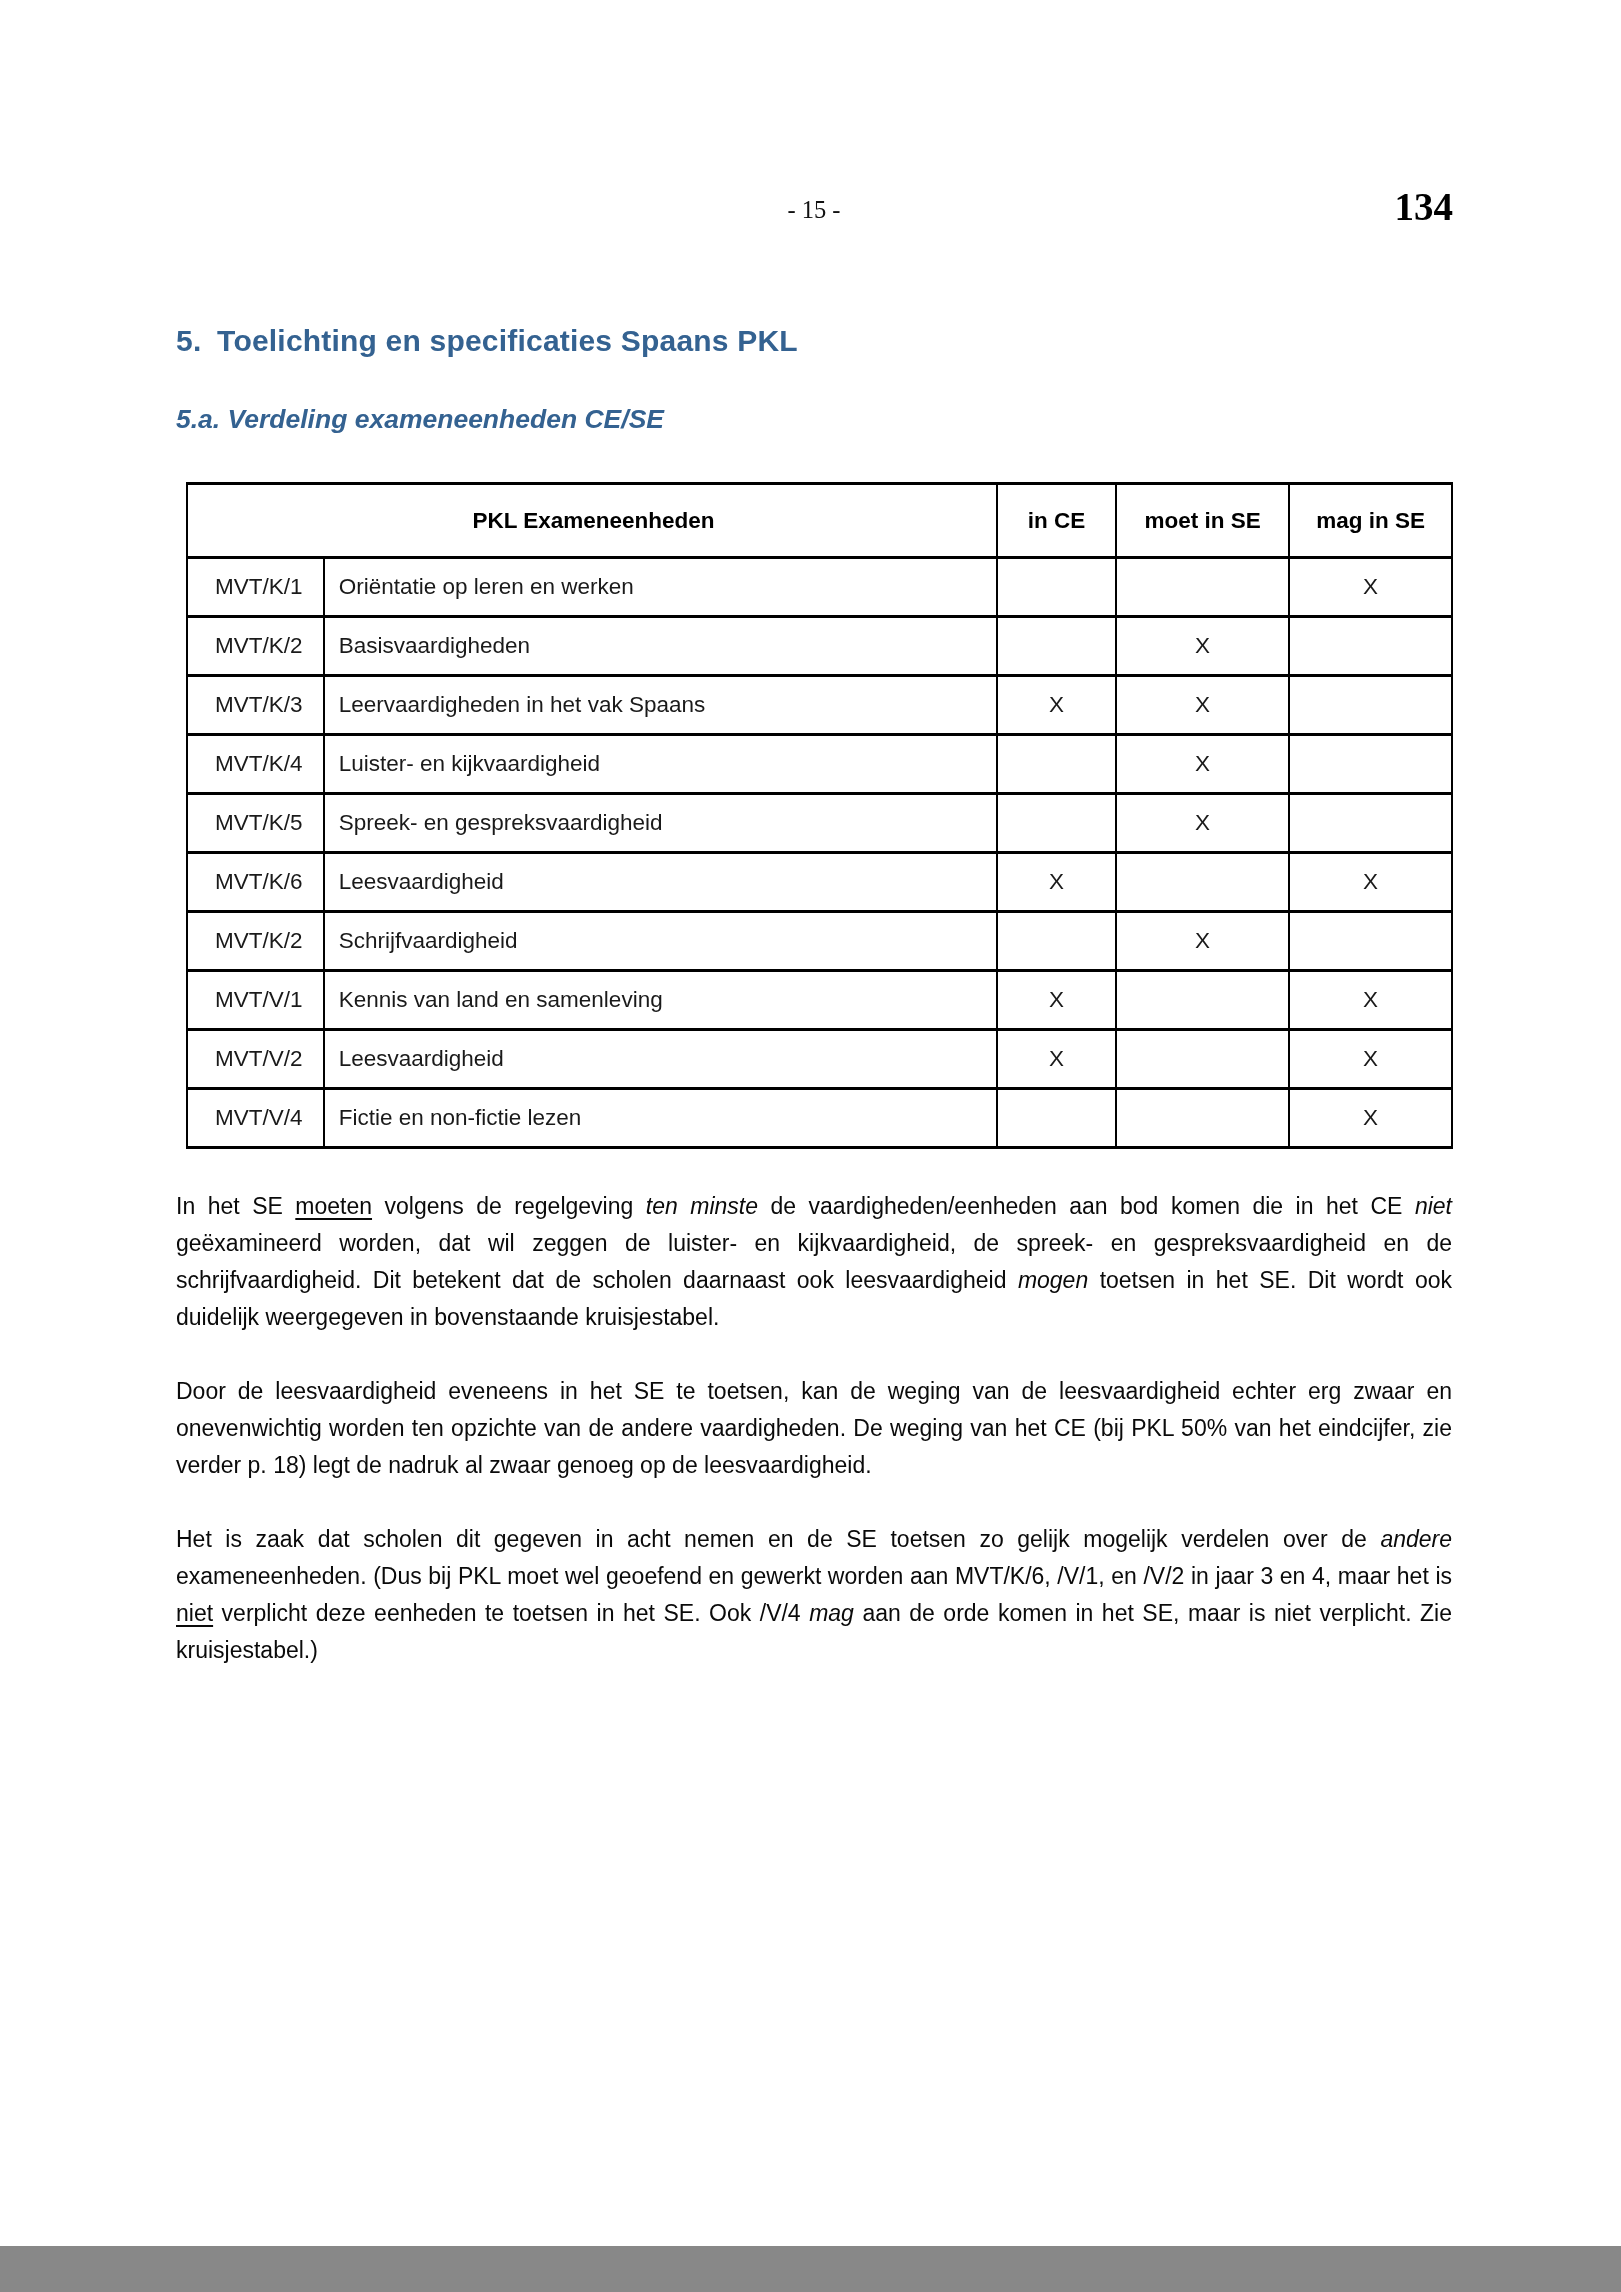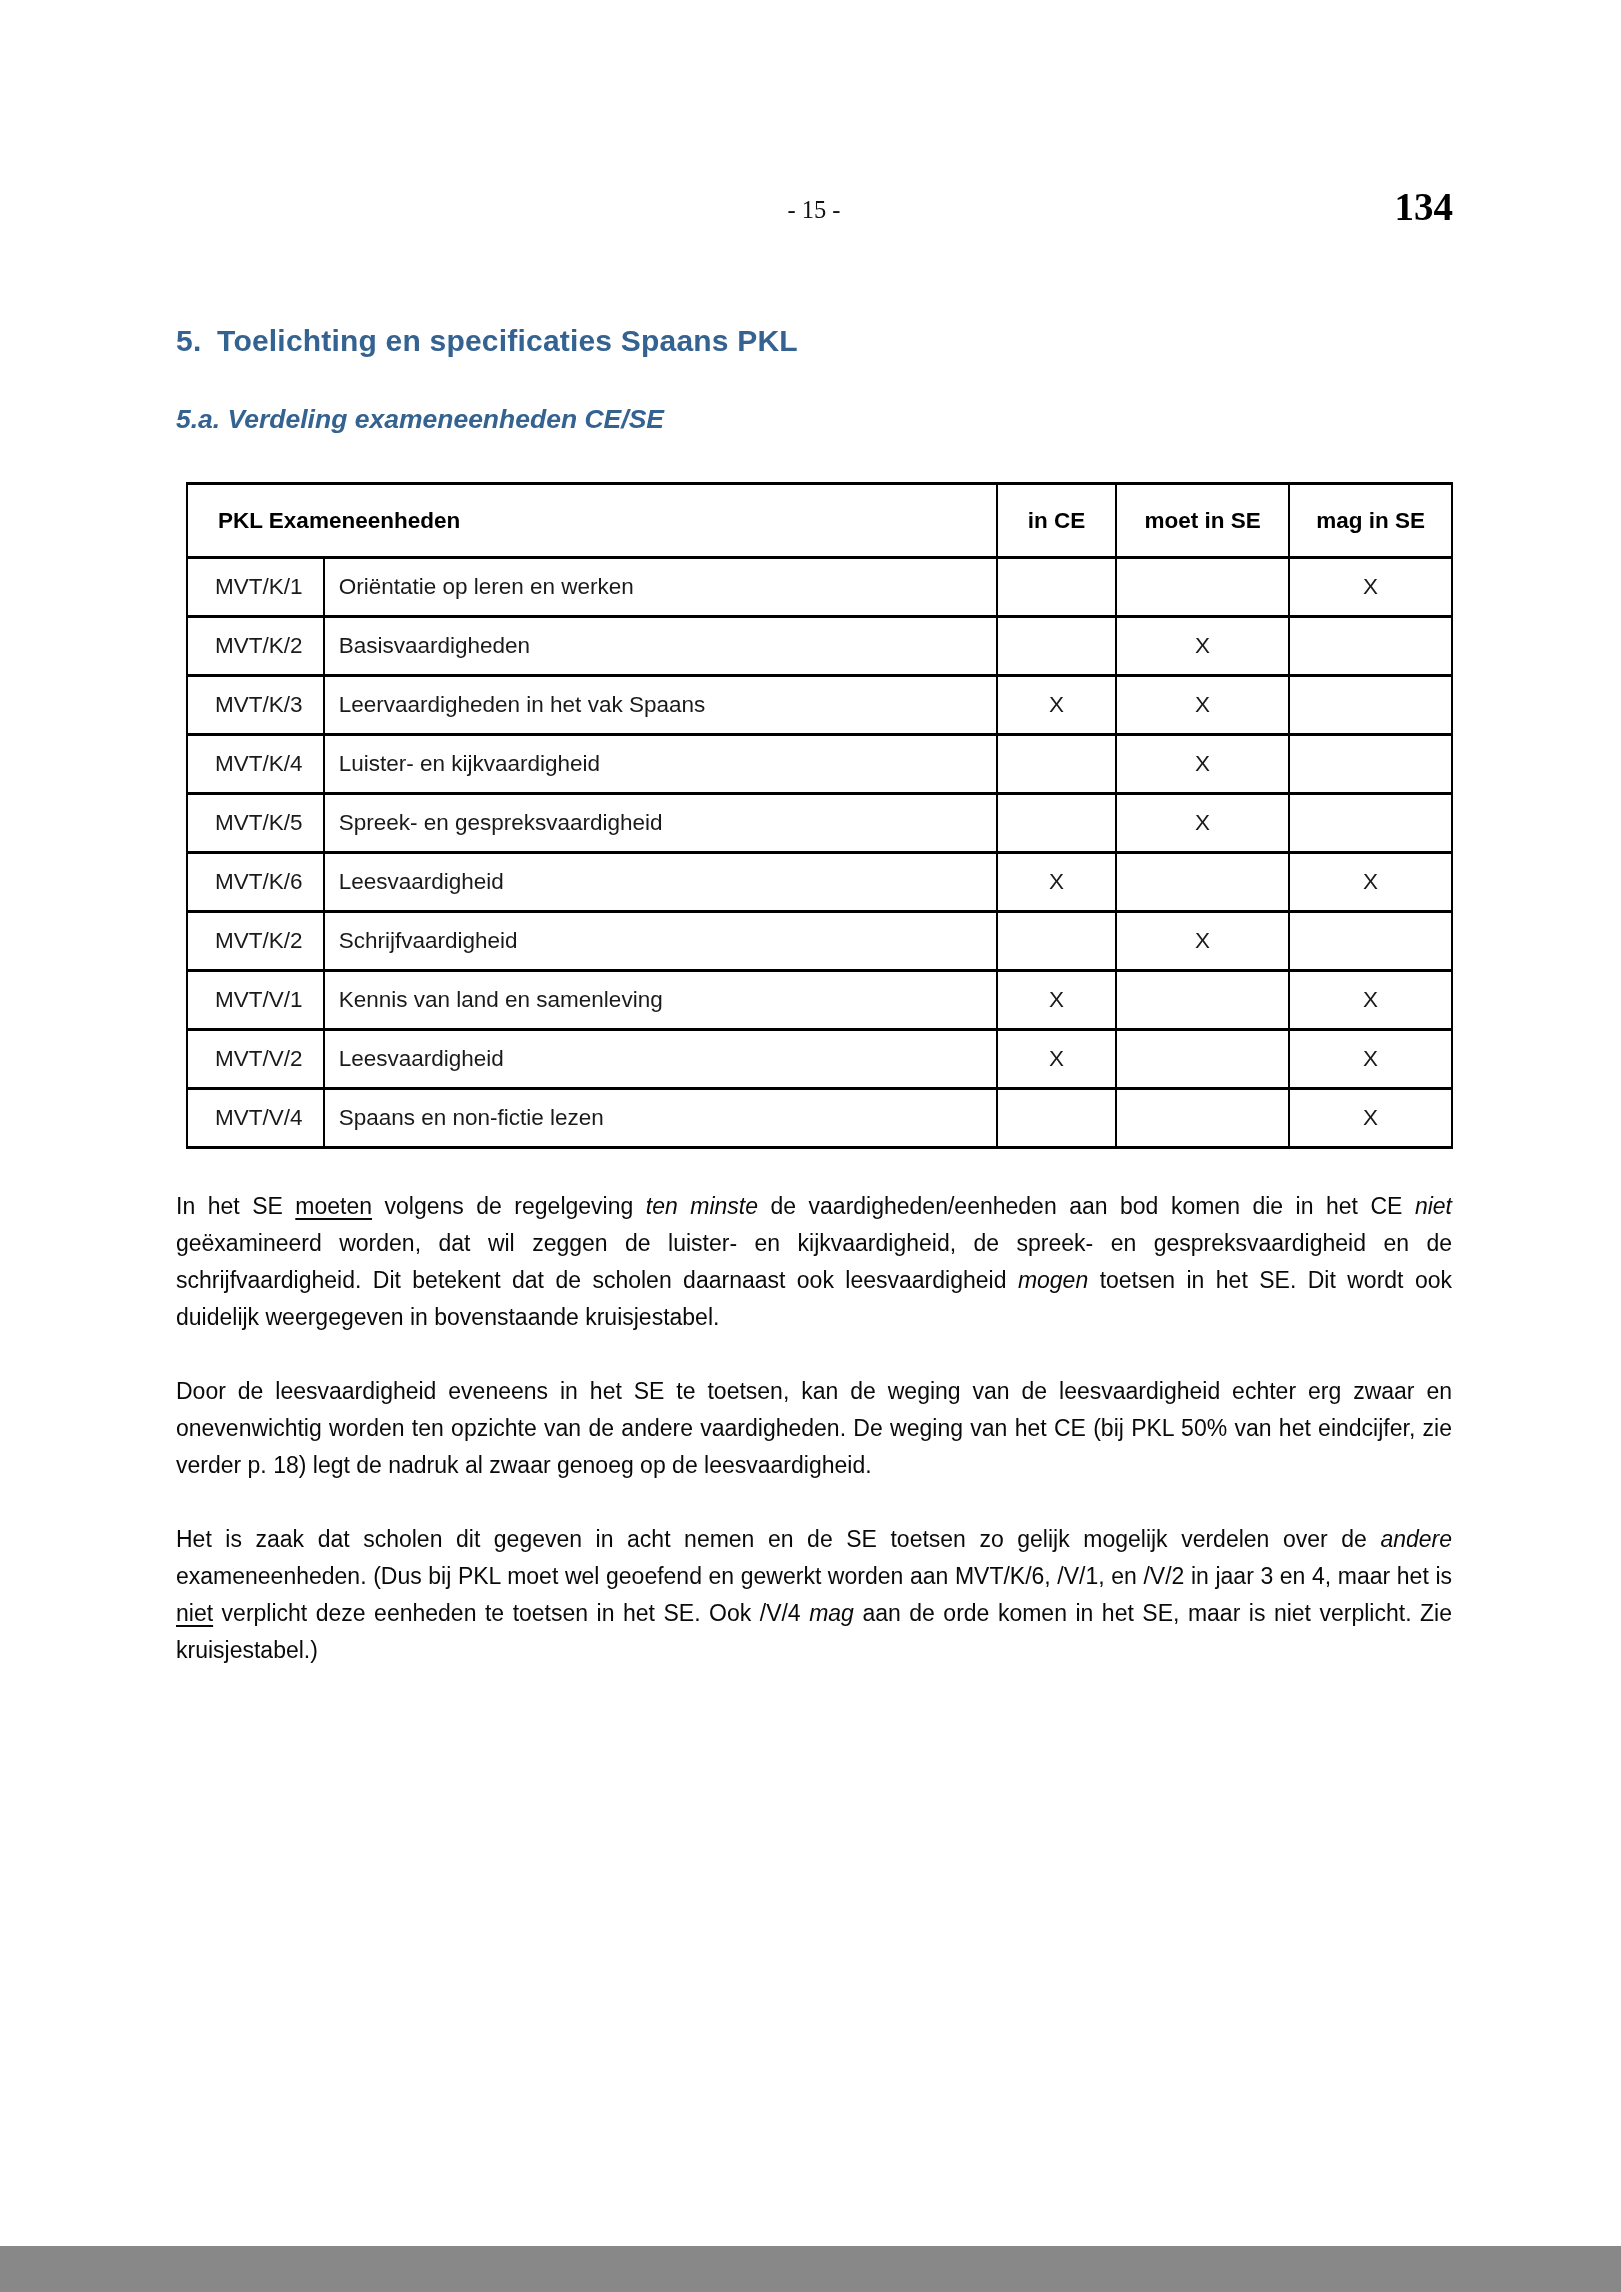--- a/index.html
+++ b/index.html
@@ -64,21 +64,21 @@
     border: 2.9px solid #000;
     border-top-width: 3.9px;
     border-bottom-width: 3.9px;
     vertical-align: middle;
     background: #fff;
     overflow: hidden;
     white-space: nowrap;
   }
   .exam-table thead th { height: 74px; font-weight: bold; }
   .exam-table tbody td { height: 59px; color: #1a1a1a; }
-  .exam-table th.main-head { text-align: left; padding-left: 30px; }
+  .exam-table th.main-head { text-align: center; padding-left: 3px; }
   .exam-table th.mark-head, .exam-table td.mark { text-align: center; }
   .exam-table td.code { padding-left: 27px; }
   .exam-table td.desc { padding-left: 13.7px; }
   
   .body-text {
     position: absolute;
     top: 1188px; left: 176px; width: 1276px;
     font-size: 23px;
     line-height: 37px;
     text-align: justify;
@@ -187,21 +187,21 @@
     <tr>
       <td class="code">MVT/V/2</td>
       <td class="desc">Leesvaardigheid</td>
       <td class="mark">X</td>
       <td class="mark"></td>
       <td class="mark">X</td>
     </tr>
 
     <tr>
       <td class="code">MVT/V/4</td>
-      <td class="desc">Spaans en non-fictie lezen</td>
+      <td class="desc">Fictie en non-fictie lezen</td>
       <td class="mark"></td>
       <td class="mark"></td>
       <td class="mark">X</td>
     </tr>
   </tbody>
   </table>
 
   <div class="body-text" id="body-text">
       <p><span>In het SE </span><span class="seg-u">moeten</span><span> volgens de regelgeving </span><span class="seg-i">ten minste</span><span> de vaardigheden/eenheden aan bod komen die in het CE </span><span class="seg-i">niet</span><span> geëxamineerd worden, dat wil zeggen de luister- en kijkvaardigheid, de spreek- en gespreksvaardigheid en de schrijfvaardigheid. Dit betekent dat de scholen daarnaast ook leesvaardigheid </span><span class="seg-i">mogen</span><span> toetsen in het SE. Dit wordt ook duidelijk weergegeven in bovenstaande kruisjestabel.</span></p>
       <p><span>Door de leesvaardigheid eveneens in het SE te toetsen, kan de weging van de leesvaardigheid echter erg zwaar en onevenwichtig worden ten opzichte van de andere vaardigheden. De weging van het CE (bij PKL 50% van het eindcijfer, zie verder p. 18) legt de nadruk al zwaar genoeg op de leesvaardigheid.</span></p>

